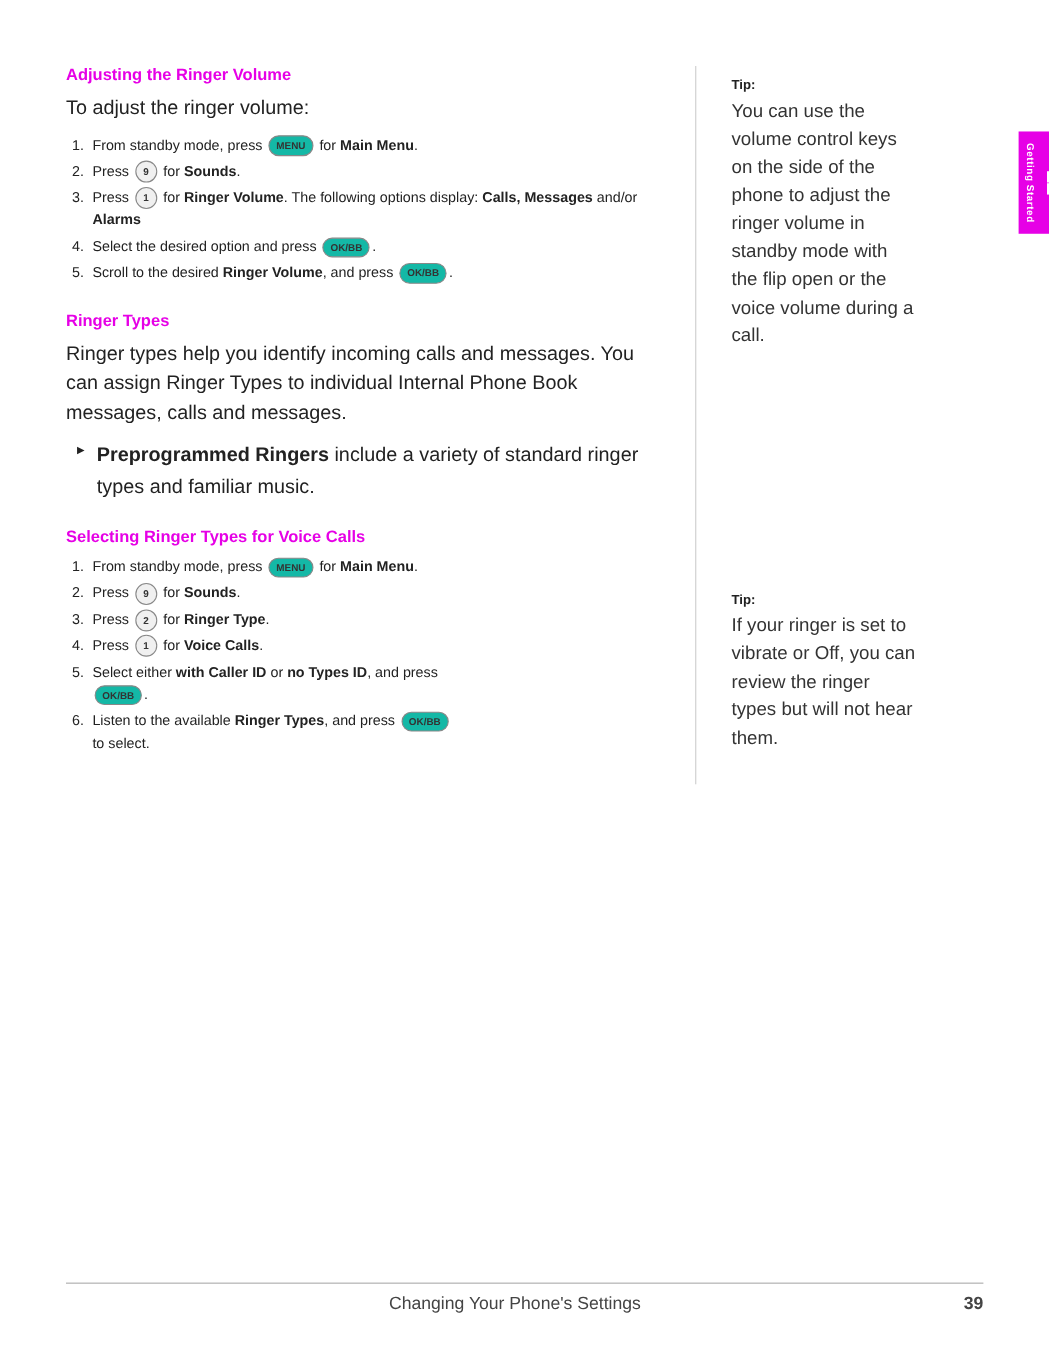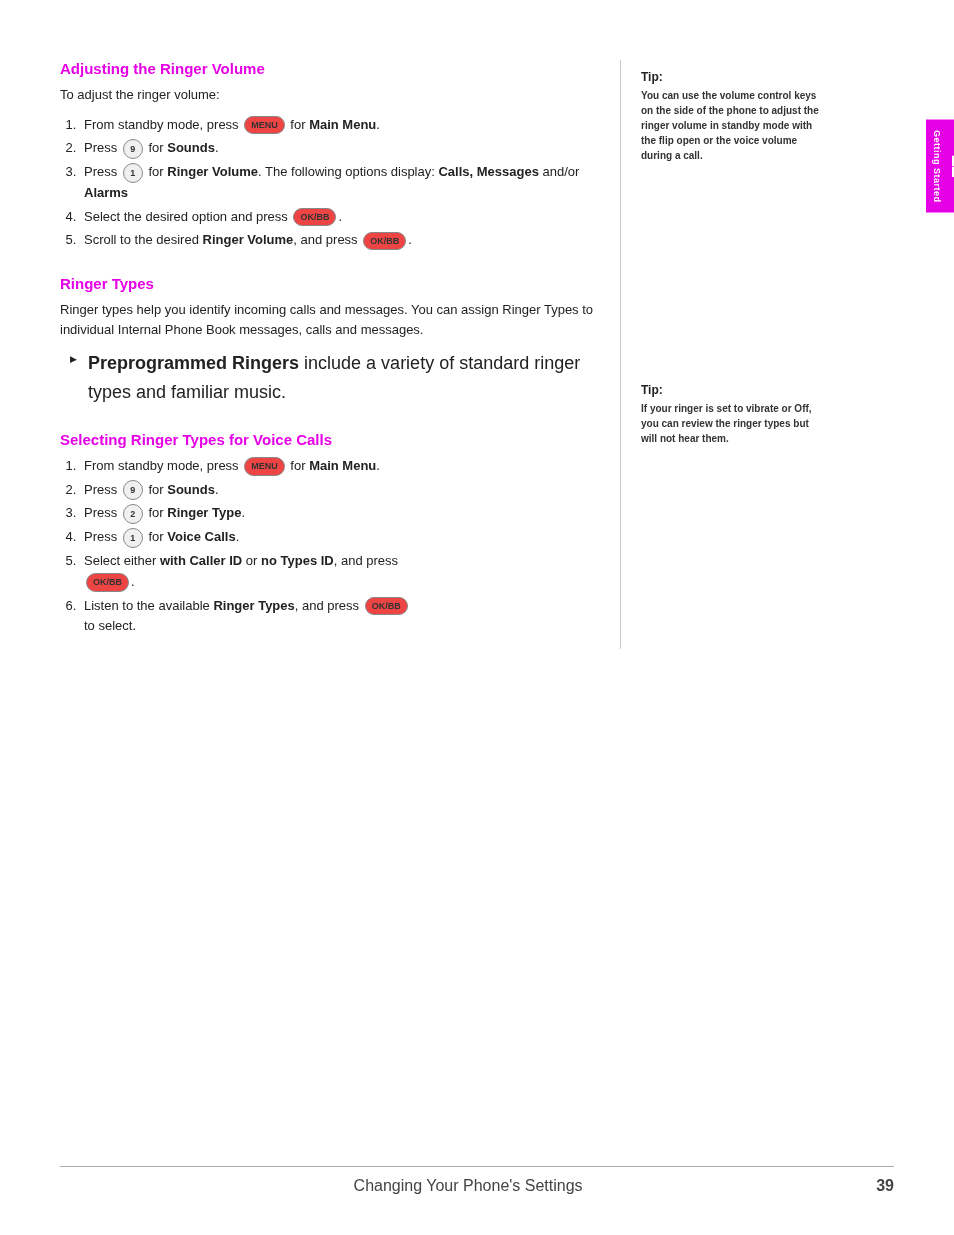--- a/index.html
+++ b/index.html
@@ -56,53 +56,53 @@
       color: white;
       writing-mode: vertical-rl;
       text-orientation: mixed;
       transform: rotate(180deg);
     }
 
     
     .content-wrapper {
       display: flex;
       padding: 0 0 0 60px;
-      gap: 0;
+      gap: 12px;
     }
 
     .main-content {
       flex: 1;
       max-width: 560px;
       padding-right: 20px;
     }
 
     .side-panel {
       width: 200px;
-      padding-left: 20px;
+      padding-left: 32px;
       padding-top: 10px;
       border-left: 1px solid #ccc;
     }
 
     
     .section-heading {
       color: #e600e6;
       font-size: 15px;
       font-weight: bold;
       margin-bottom: 8px;
       margin-top: 24px;
     }
 
     .section-heading:first-child {
       margin-top: 0;
     }
 
     
     .intro-text {
       margin-bottom: 10px;
-      font-size: 13px;
+      font-size: 18px;
       line-height: 1.5;
     }
 
     
     ol {
       margin-left: 20px;
       margin-bottom: 12px;
     }
 
     ol li {
@@ -140,21 +140,21 @@
     .bold { font-weight: bold; }
 
     
     .btn-img {
       display: inline-block;
       border: 1.5px solid #888;
       border-radius: 10px;
       padding: 1px 6px;
       font-size: 9px;
       font-weight: bold;
-      background: #ef4444;
+      background: #14b8a6;
       color: #333;
       vertical-align: middle;
       margin: 0 2px;
       white-space: nowrap;
     }
 
     .btn-circle {
       display: inline-block;
       border: 1.5px solid #888;
       border-radius: 50%;
@@ -172,24 +172,23 @@
 
     
     .tip-label {
       font-weight: bold;
       font-size: 12px;
       margin-bottom: 4px;
       color: #222;
     }
 
     .tip-text {
-      font-size: 10px;
+      font-size: 17px;
       line-height: 1.5;
       color: #333;
-      font-weight: bold;
     }
 
     .tip-block {
       margin-bottom: 30px;
     }
 
     
     .page-footer {
       position: absolute;
       bottom: 40px;

